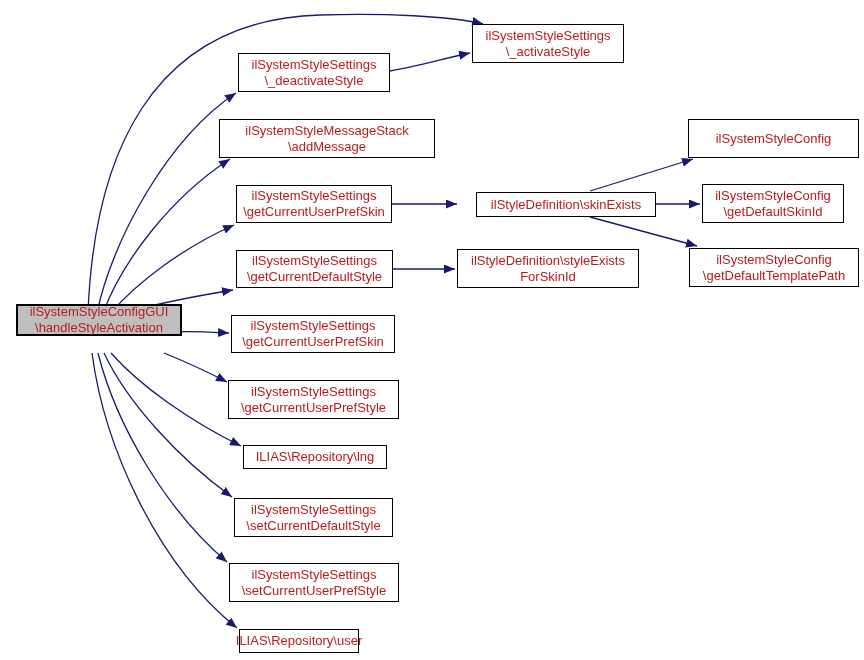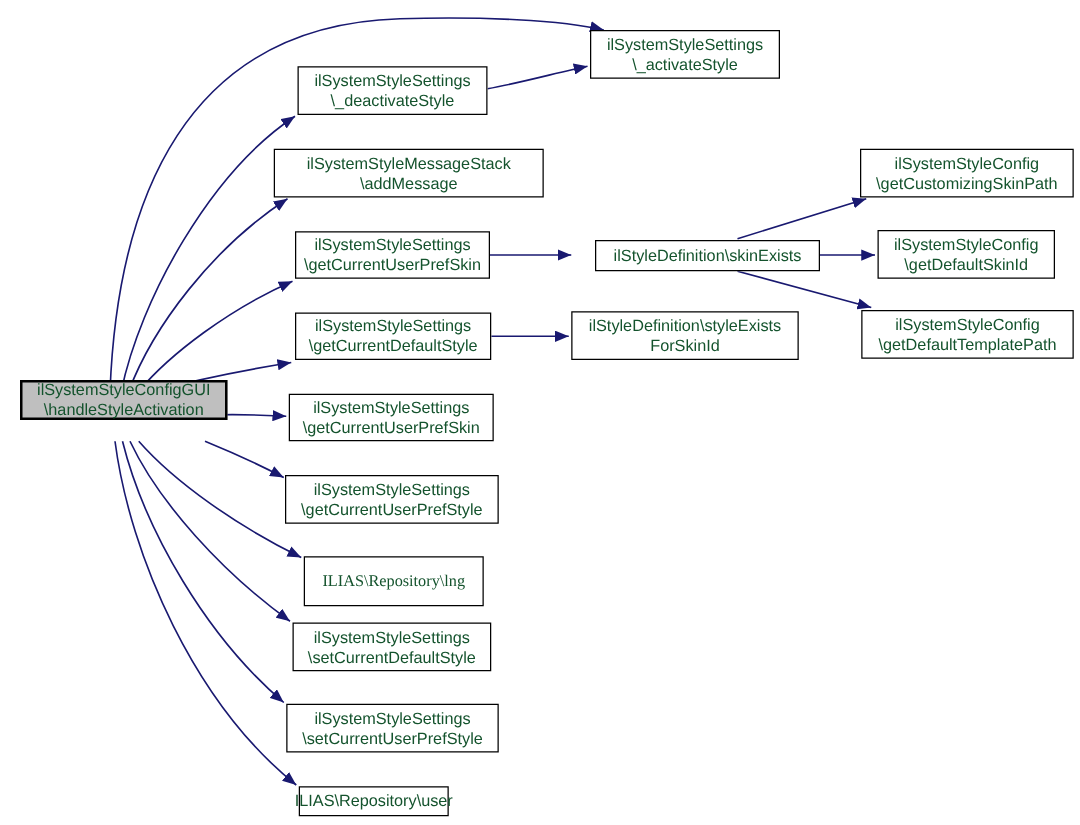--- a/index.html
+++ b/index.html
@@ -20,21 +20,21 @@
     left: 0;
     top: 0;
     width: 864px;
     height: 660px;
   }
   .node {
     position: absolute;
     box-sizing: border-box;
     border: 1px solid #000000;
     background: #ffffff;
-    color: #14532d;
+    color: #b91c1c;
     display: flex;
     flex-direction: column;
     justify-content: center;
     align-items: center;
     text-align: center;
     font-size: 13px;
     line-height: 16px;
     white-space: nowrap;
     cursor: pointer;
   }
@@ -102,21 +102,20 @@
     <span>ilSystemStyleSettings</span>
     <span>\getCurrentUserPrefSkin</span>
   </div>
 
   <div class="node" style="left:459px; top:192px; width:180px; height:25px;margin-left:17px;">
     <span>ilStyleDefinition\skinExists</span>
   </div>
 
   <div class="node" style="left:688px; top:119px; width:171px; height:39px;">
     <span>ilSystemStyleConfig</span>
-    <span>\getCustomizingSkinPath</span>
   </div>
 
   <div class="node" style="left:702px; top:184px; width:142px; height:39px;">
     <span>ilSystemStyleConfig</span>
     <span>\getDefaultSkinId</span>
   </div>
 
   <div class="node" style="left:689px; top:248px; width:170px; height:39px;">
     <span>ilSystemStyleConfig</span>
     <span>\getDefaultTemplatePath</span>
@@ -135,21 +134,21 @@
   <div class="node" style="left:231px; top:315px; width:164px; height:38px;">
     <span>ilSystemStyleSettings</span>
     <span>\getCurrentUserPrefSkin</span>
   </div>
 
   <div class="node" style="left:228px; top:380px; width:171px; height:39px;">
     <span>ilSystemStyleSettings</span>
     <span>\getCurrentUserPrefStyle</span>
   </div>
 
-  <div class="node" style="left:243px; top:445px; width:144px; height:40px;font-family:Liberation Serif, serif;">
+  <div class="node" style="left:243px; top:445px; width:144px; height:24px;">
     <span>ILIAS\Repository\lng</span>
   </div>
 
   <div class="node" style="left:234px; top:498px; width:159px; height:39px;">
     <span>ilSystemStyleSettings</span>
     <span>\setCurrentDefaultStyle</span>
   </div>
 
   <div class="node" style="left:229px; top:563px; width:170px; height:39px;">
     <span>ilSystemStyleSettings</span>

